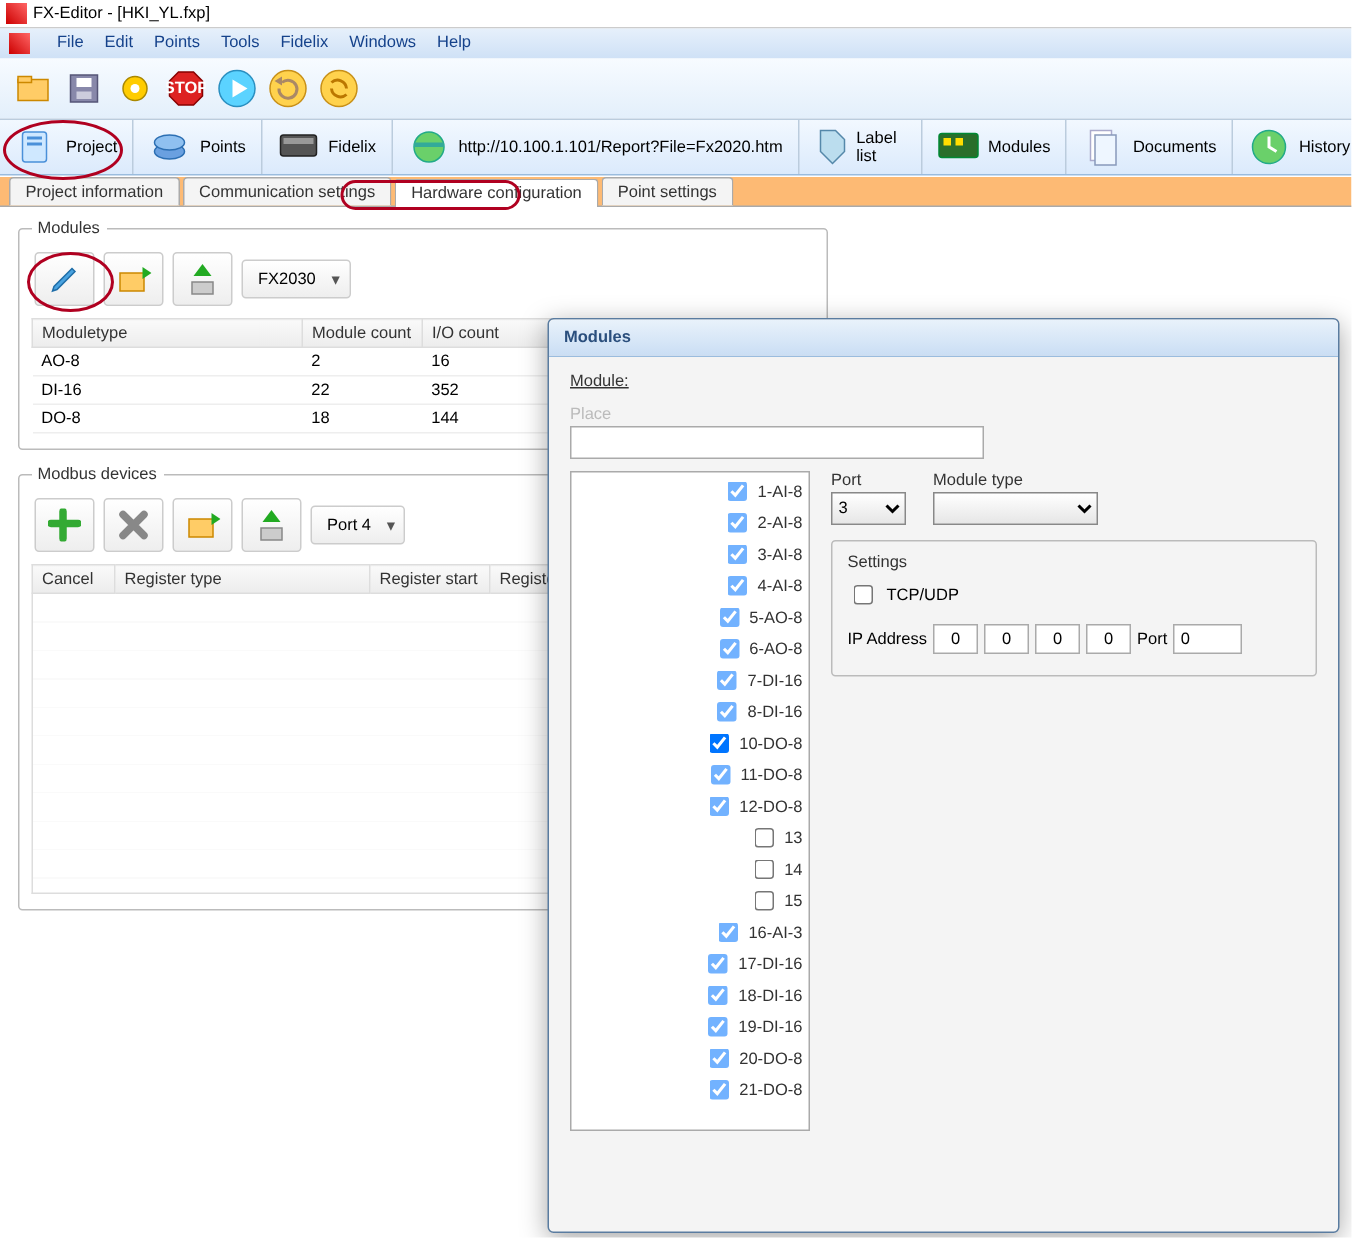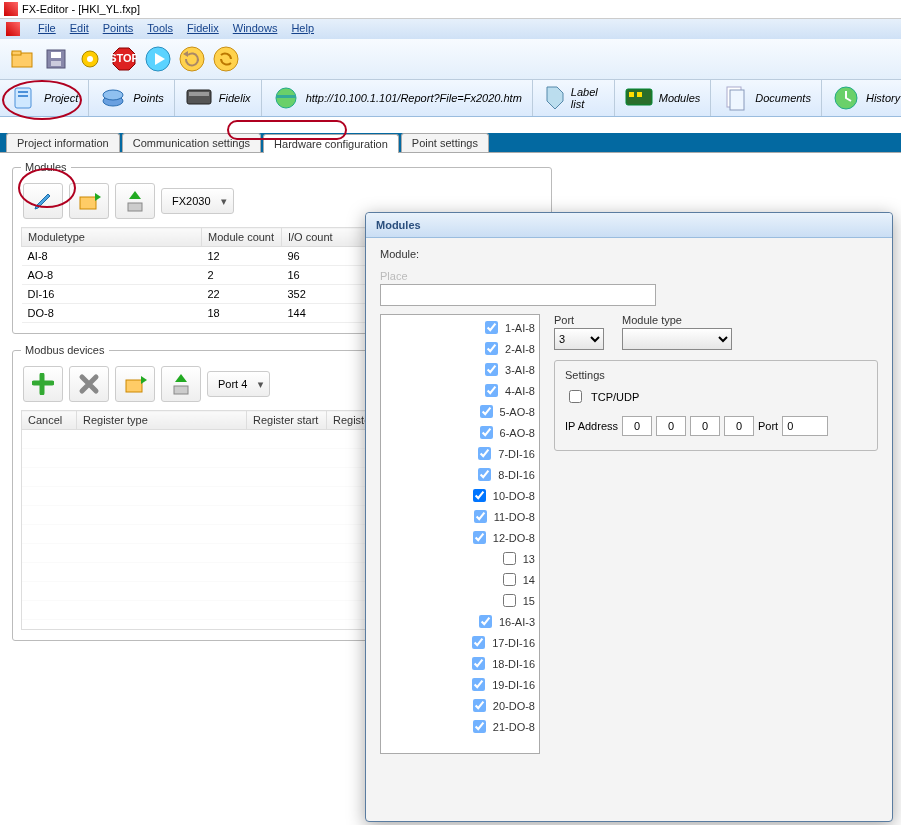--- a/index.html
+++ b/index.html
@@ -1,45 +1,45 @@
 <!DOCTYPE html>
 <html><head>
 <meta charset="utf-8">
 <style>
   * { box-sizing: border-box; font-family: Tahoma, Arial, sans-serif; font-size: 11px; }
   body { margin:0; padding:0; background:#fff; width:901px; height:825px; overflow:hidden; position:relative;}
   .titlebar { background:#fff; color:#000; padding:2px 4px; display:flex; align-items:center; gap:4px; border-bottom:1px solid #ccc;}
   .titlebar .appicon { width:14px; height:14px; background:linear-gradient(45deg,#c00,#f66); }
   .menubar { background:linear-gradient(#e6f0fb,#cfe1f6); padding:3px 6px; display:flex; gap:14px; color:#15428b;}
-  .menubar span { cursor:default;text-decoration:underline;}
+  .menubar span { cursor:default;}
   .menubar .appicon { width:14px; height:14px; background:linear-gradient(45deg,#c00,#f66); display:inline-block; vertical-align:middle; margin-right:4px;}
   .toolbar-big { background:linear-gradient(#f7fbff,#e3effb); padding:4px 6px; display:flex; gap:2px; border-bottom:1px solid #bcd;}
   .bigbtn { width:32px; height:32px; display:flex; align-items:center; justify-content:center; border:1px solid transparent; border-radius:3px;}
   .ribbon { display:flex; background:linear-gradient(#f2f8ff,#dbeafc); border-bottom:1px solid #9abcde; }
-  .ribbon .ritem { display:flex; align-items:center; gap:6px; padding:4px 10px; border-right:1px solid #bcd; cursor:default;font-style:italic;}
+  .ribbon .ritem { display:flex; align-items:center; gap:6px; padding:4px 10px; border-right:1px solid #bcd; cursor:default;}
   .ribbon .ritem .ricon { width:28px; height:28px; display:flex; align-items:center; justify-content:center;}
-  .subtabs { display:flex; background:#0369a1; border-bottom:1px solid #aaa; padding-left:6px; margin-top:16px;}
+  .subtabs { display:flex; background:#fdba74; border-bottom:1px solid #aaa; padding-left:6px; margin-top:1px;}
   .subtab { padding:3px 10px; border:1px solid #aaa; border-bottom:none; border-radius:3px 3px 0 0; background:#f4f4f4; margin-right:2px; color:#333;}
   .subtab.active { background:#fff; position:relative; top:1px;}
   .panel { padding:8px 10px; }
   fieldset { border:1px solid #bbb; border-radius:3px; padding:6px 8px 10px 8px; margin-bottom:10px;}
   legend { color:#333; padding:0 4px;}
   .mini-toolbar { display:flex; gap:6px; align-items:center; padding:4px 2px;}
   .tbtn { width:40px; height:36px; border:1px solid #ccc; border-radius:3px; background:linear-gradient(#fff,#eee); display:flex; align-items:center; justify-content:center;}
   .dropdown { border:1px solid #ccc; border-radius:3px; background:linear-gradient(#fff,#eee); padding:6px 22px 6px 10px; position:relative;}
   .dropdown:after { content:"▾"; position:absolute; right:6px; top:6px; color:#555;}
   table.grid { width:100%; border-collapse:collapse; margin-top:4px;}
   table.grid th, table.grid td { text-align:left; padding:3px 6px; border-bottom:1px solid #eee;}
   table.grid th { background:linear-gradient(#fafafa,#ececec); border:1px solid #ddd; font-weight:normal; color:#333;}
   .emptygrid { height:200px; background:repeating-linear-gradient(#fff,#fff 18px,#fafafa 18px,#fafafa 19px); border:1px solid #ddd; border-top:none;}
   
   .dialog { position:absolute; left:365px; top:212px; width:528px; height:610px; background:#f4f4f4; border:1px solid #5a7ca0; border-radius:4px; box-shadow:0 4px 18px rgba(0,0,0,.35); display:flex; flex-direction:column;}
   .dlg-title { background:linear-gradient(#e9f2fb,#cadef4); color:#2b4f7d; padding:6px 10px; border-bottom:1px solid #9abcde; border-radius:4px 4px 0 0; font-weight:bold;}
   .dlg-body { flex:1; padding:10px 14px 6px 14px; display:flex; flex-direction:column; overflow:hidden;}
-  .dlg-body .mlabel { color:#333; margin-bottom:6px;}
+  .dlg-body .mlabel { color:#333; margin-bottom:6px;text-decoration:underline;}
   .place-label{ color:#bbb; margin:4px 0 2px 0;}
   .dlg-body input[type=text]{ border:1px solid #aaa; padding:3px 4px; background:#fff;}
   .place-input { width:276px; height:22px; }
   .columns { display:flex; gap:14px; margin-top:8px; flex:1; overflow:hidden;}
   .checklist-wrap{ width:160px; border:1px solid #aaa; background:#fff; padding:2px 2px; overflow-y:scroll; height:440px;}
   .checklist-item{ display:flex; align-items:center; gap:4px; padding:1px 2px; color:#333;justify-content:flex-end;}
   .checklist-item input{ width:13px; height:13px;}
   .rightcol { flex:1; display:flex; flex-direction:column; gap:8px;}
   .row { display:flex; gap:18px; align-items:flex-start;}
   .lbl { color:#333; margin-bottom:2px;}
@@ -234,25 +234,20 @@
     <table class="grid">
       <thead>
           <tr>
         <th style="width:180px">Moduletype</th>
         <th style="width:80px">Module count</th>
         <th>I/O count</th>
       </tr>
         </thead>
       <tbody id="mod-rows">
           <tr>
-            <td>AI-8</td>
-            <td>12</td>
-            <td>96</td>
-          </tr>
-          <tr>
             <td>AO-8</td>
             <td>2</td>
             <td>16</td>
           </tr>
           <tr>
             <td>DI-16</td>
             <td>22</td>
             <td>352</td>
           </tr>
           <tr>

